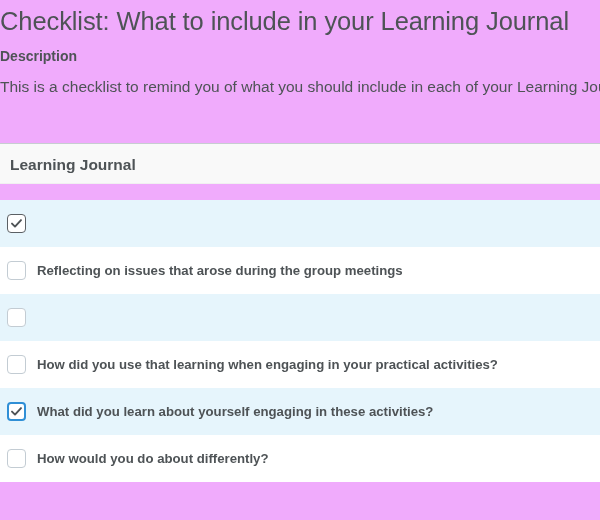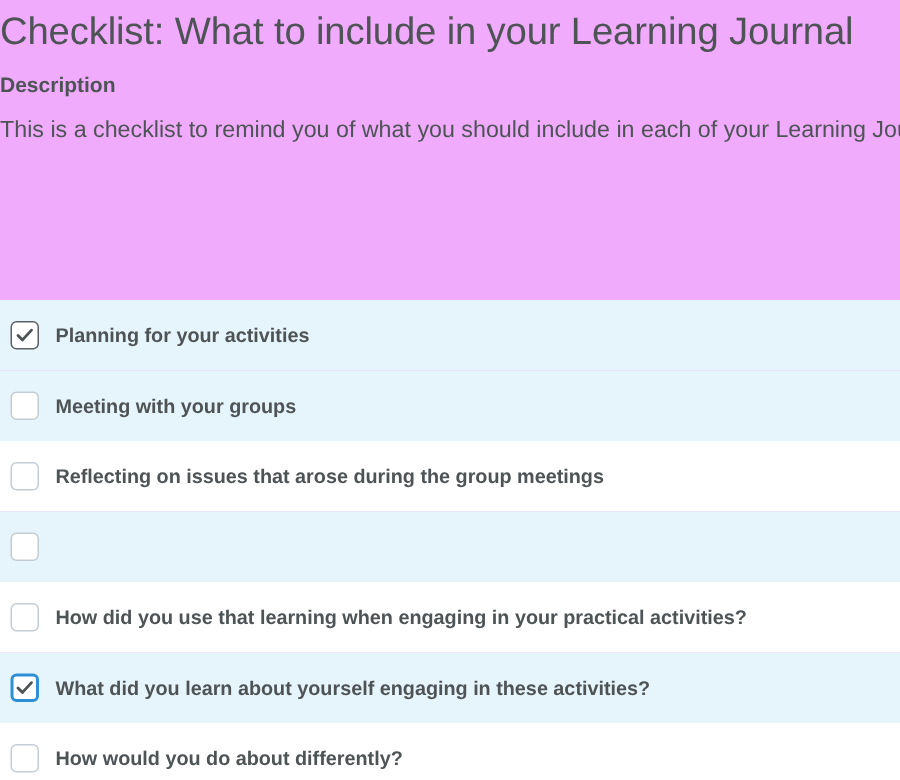--- a/index.html
+++ b/index.html
@@ -145,86 +145,78 @@
 <body>
 
 <div class="page">
 
   <div class="page-title">Checklist: What to include in your Learning Journal</div>
 
   <div class="desc-label">Description</div>
 
   <div class="desc-text">This is a checklist to remind you of what you should include in each of your Learning Journal entries.</div>
 
+  <div class="section-header">
+    <div class="section-header-label">Learning Journal</div>
+  </div>
 
   <div class="checklist">
       <div class="row band">
         <div class="row-inner">
           <span class="checkbox checked">
             <svg width="13" height="13" viewBox="0 0 13 13" aria-hidden="true">
               <path d="M2 6.6 L5 9.6 L11 3.1" fill="none" stroke="#4e5356" stroke-width="1.9" stroke-linecap="round" stroke-linejoin="round"></path>
             </svg>
           </span>
-          <span class="row-label">Planning for your activities</span>
+        </div>
+      </div>
+      <div class="row">
+        <div class="row-inner">
+          <span class="checkbox unchecked">
+            <svg width="13" height="13" viewBox="0 0 13 13" aria-hidden="true">
+              <path d="M2 6.6 L5 9.6 L11 3.1" fill="none" stroke="#4e5356" stroke-width="1.9" stroke-linecap="round" stroke-linejoin="round"></path>
+            </svg>
+          </span>
+          <span class="row-label">Reflecting on issues that arose during the group meetings</span>
         </div>
       </div>
       <div class="row band">
         <div class="row-inner">
           <span class="checkbox unchecked">
             <svg width="13" height="13" viewBox="0 0 13 13" aria-hidden="true">
               <path d="M2 6.6 L5 9.6 L11 3.1" fill="none" stroke="#4e5356" stroke-width="1.9" stroke-linecap="round" stroke-linejoin="round"></path>
             </svg>
           </span>
-          <span class="row-label">Meeting with your groups</span>
         </div>
       </div>
       <div class="row">
         <div class="row-inner">
           <span class="checkbox unchecked">
             <svg width="13" height="13" viewBox="0 0 13 13" aria-hidden="true">
               <path d="M2 6.6 L5 9.6 L11 3.1" fill="none" stroke="#4e5356" stroke-width="1.9" stroke-linecap="round" stroke-linejoin="round"></path>
             </svg>
           </span>
-          <span class="row-label">Reflecting on issues that arose during the group meetings</span>
+          <span class="row-label">How did you use that learning when engaging in your practical activities?</span>
         </div>
       </div>
       <div class="row band">
         <div class="row-inner">
-          <span class="checkbox unchecked">
-            <svg width="13" height="13" viewBox="0 0 13 13" aria-hidden="true">
-              <path d="M2 6.6 L5 9.6 L11 3.1" fill="none" stroke="#4e5356" stroke-width="1.9" stroke-linecap="round" stroke-linejoin="round"></path>
-            </svg>
-          </span>
+          <span class="checkbox checked focused">
+            <svg width="13" height="13" viewBox="0 0 13 13" aria-hidden="true">
+              <path d="M2 6.6 L5 9.6 L11 3.1" fill="none" stroke="#4e5356" stroke-width="1.9" stroke-linecap="round" stroke-linejoin="round"></path>
+            </svg>
+          </span>
+          <span class="row-label">What did you learn about yourself engaging in these activities?</span>
         </div>
       </div>
       <div class="row">
         <div class="row-inner">
           <span class="checkbox unchecked">
             <svg width="13" height="13" viewBox="0 0 13 13" aria-hidden="true">
               <path d="M2 6.6 L5 9.6 L11 3.1" fill="none" stroke="#4e5356" stroke-width="1.9" stroke-linecap="round" stroke-linejoin="round"></path>
             </svg>
           </span>
-          <span class="row-label">How did you use that learning when engaging in your practical activities?</span>
-        </div>
-      </div>
-      <div class="row band">
-        <div class="row-inner">
-          <span class="checkbox checked focused">
-            <svg width="13" height="13" viewBox="0 0 13 13" aria-hidden="true">
-              <path d="M2 6.6 L5 9.6 L11 3.1" fill="none" stroke="#4e5356" stroke-width="1.9" stroke-linecap="round" stroke-linejoin="round"></path>
-            </svg>
-          </span>
-          <span class="row-label">What did you learn about yourself engaging in these activities?</span>
-        </div>
-      </div>
-      <div class="row">
-        <div class="row-inner">
-          <span class="checkbox unchecked">
-            <svg width="13" height="13" viewBox="0 0 13 13" aria-hidden="true">
-              <path d="M2 6.6 L5 9.6 L11 3.1" fill="none" stroke="#4e5356" stroke-width="1.9" stroke-linecap="round" stroke-linejoin="round"></path>
-            </svg>
-          </span>
           <span class="row-label">How would you do about differently?</span>
         </div>
       </div>
     </div>
 
 </div>
 
 </body></html>

